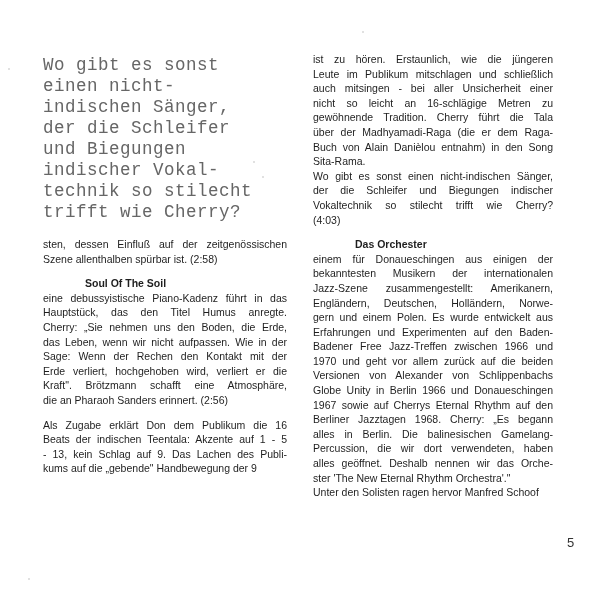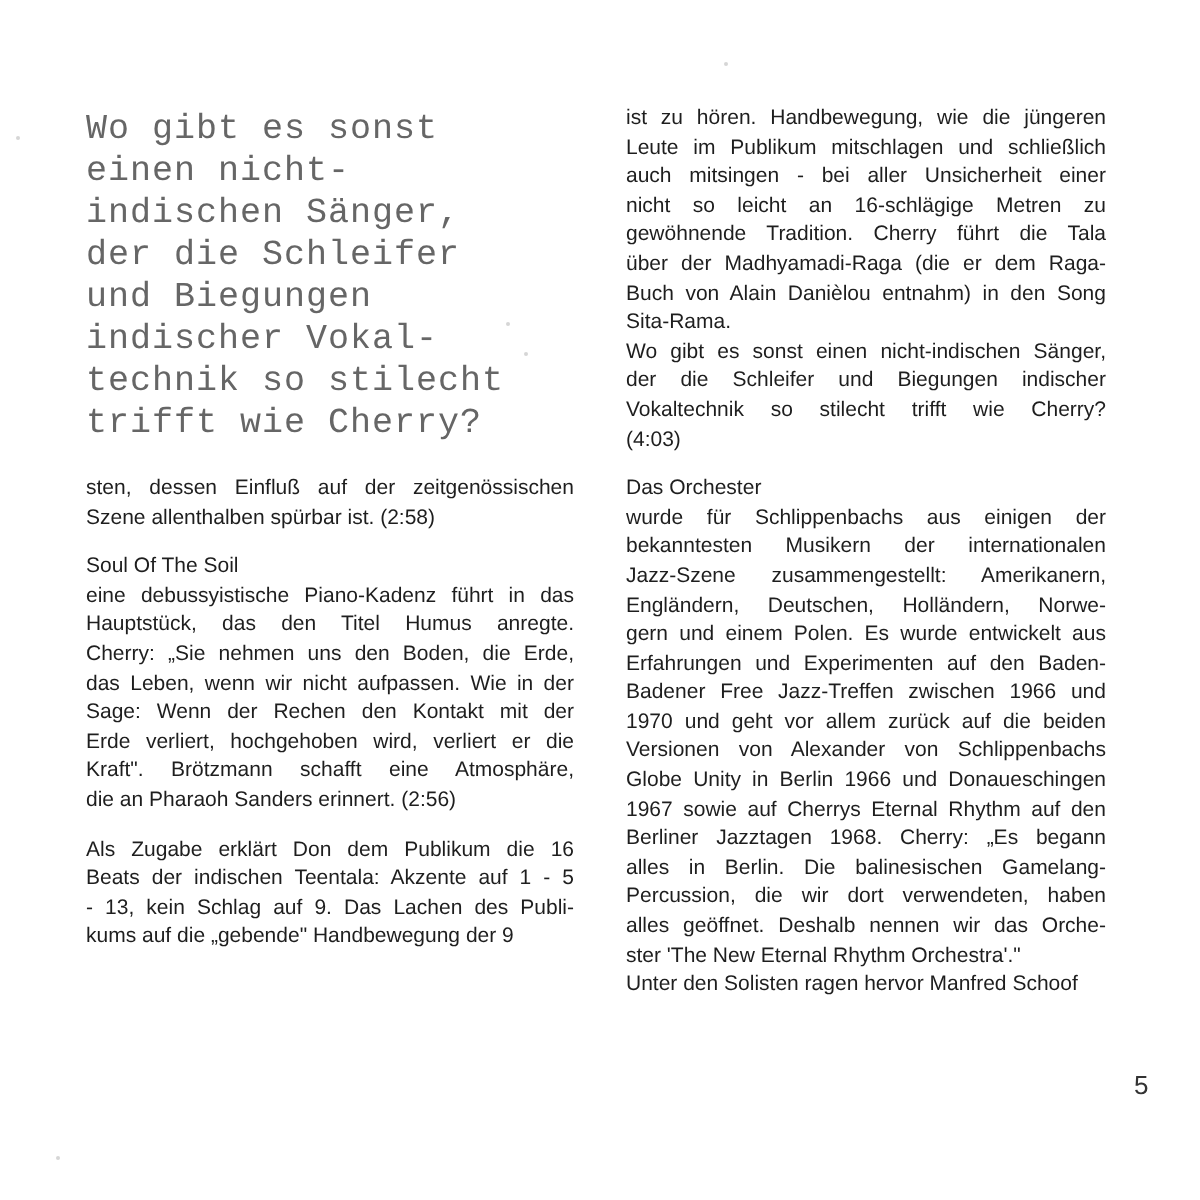--- a/index.html
+++ b/index.html
@@ -33,21 +33,21 @@
     font-size: 10.5px;
     line-height: 14.6px;
   }
   .col-left  { left: 43px;  top: 237px; width: 244px; }
   .col-right { left: 313px; top: 52px;  width: 240px; }
 
   .para .line { text-align: justify; text-align-last: justify; }
   .para .line:last-child { text-align: center; text-align-last: left; }
 
   .section { margin-top: 10px; }
-  .heading { font-weight: normal; color: var(--body_text, #1e1e1e); }
+  .heading { font-weight: bold; color: var(--body_text, #1e1e1e); margin-left: 42px; }
   .heading-line .suffix { font-weight: normal; }
 
   .page-number {
     position: absolute;
     left: 567px;
     top: 535px;
     font-size: 13px;
     color: var(--page_number, #333333);
   }
 
@@ -101,40 +101,40 @@
           <div class="line">Als Zugabe erklärt Don dem Publikum die 16</div>
           <div class="line">Beats der indischen Teentala: Akzente auf 1 - 5</div>
           <div class="line">- 13, kein Schlag auf 9. Das Lachen des Publi-</div>
           <div class="line">kums auf die „gebende" Handbewegung der 9</div>
         </div>
     </div>
   </div>
 
   <div class="col col-right">
     <div class="para">
-        <div class="line">ist zu hören. Handbewegung, wie die jüngeren</div>
+        <div class="line">ist zu hören. Erstaunlich, wie die jüngeren</div>
         <div class="line">Leute im Publikum mitschlagen und schließlich</div>
         <div class="line">auch mitsingen - bei aller Unsicherheit einer</div>
         <div class="line">nicht so leicht an 16-schlägige Metren zu</div>
         <div class="line">gewöhnende Tradition. Cherry führt die Tala</div>
         <div class="line">über der Madhyamadi-Raga (die er dem Raga-</div>
         <div class="line">Buch von Alain Danièlou entnahm) in den Song</div>
         <div class="line">Sita-Rama.</div>
       </div>
     <div class="para">
         <div class="line">Wo gibt es sonst einen nicht-indischen Sänger,</div>
         <div class="line">der die Schleifer und Biegungen indischer</div>
         <div class="line">Vokaltechnik so stilecht trifft wie Cherry?</div>
         <div class="line">(4:03)</div>
       </div>
 
     <div class="section">
       <div class="heading">Das Orchester</div>
       <div class="para">
-          <div class="line">wurde für Schlippenbachs aus einigen der</div>
+          <div class="line">einem für Donaueschingen aus einigen der</div>
           <div class="line">bekanntesten Musikern der internationalen</div>
           <div class="line">Jazz-Szene zusammengestellt: Amerikanern,</div>
           <div class="line">Engländern, Deutschen, Holländern, Norwe-</div>
           <div class="line">gern und einem Polen. Es wurde entwickelt aus</div>
           <div class="line">Erfahrungen und Experimenten auf den Baden-</div>
           <div class="line">Badener Free Jazz-Treffen zwischen 1966 und</div>
           <div class="line">1970 und geht vor allem zurück auf die beiden</div>
           <div class="line">Versionen von Alexander von Schlippenbachs</div>
           <div class="line">Globe Unity in Berlin 1966 und Donaueschingen</div>
           <div class="line">1967 sowie auf Cherrys Eternal Rhythm auf den</div>

